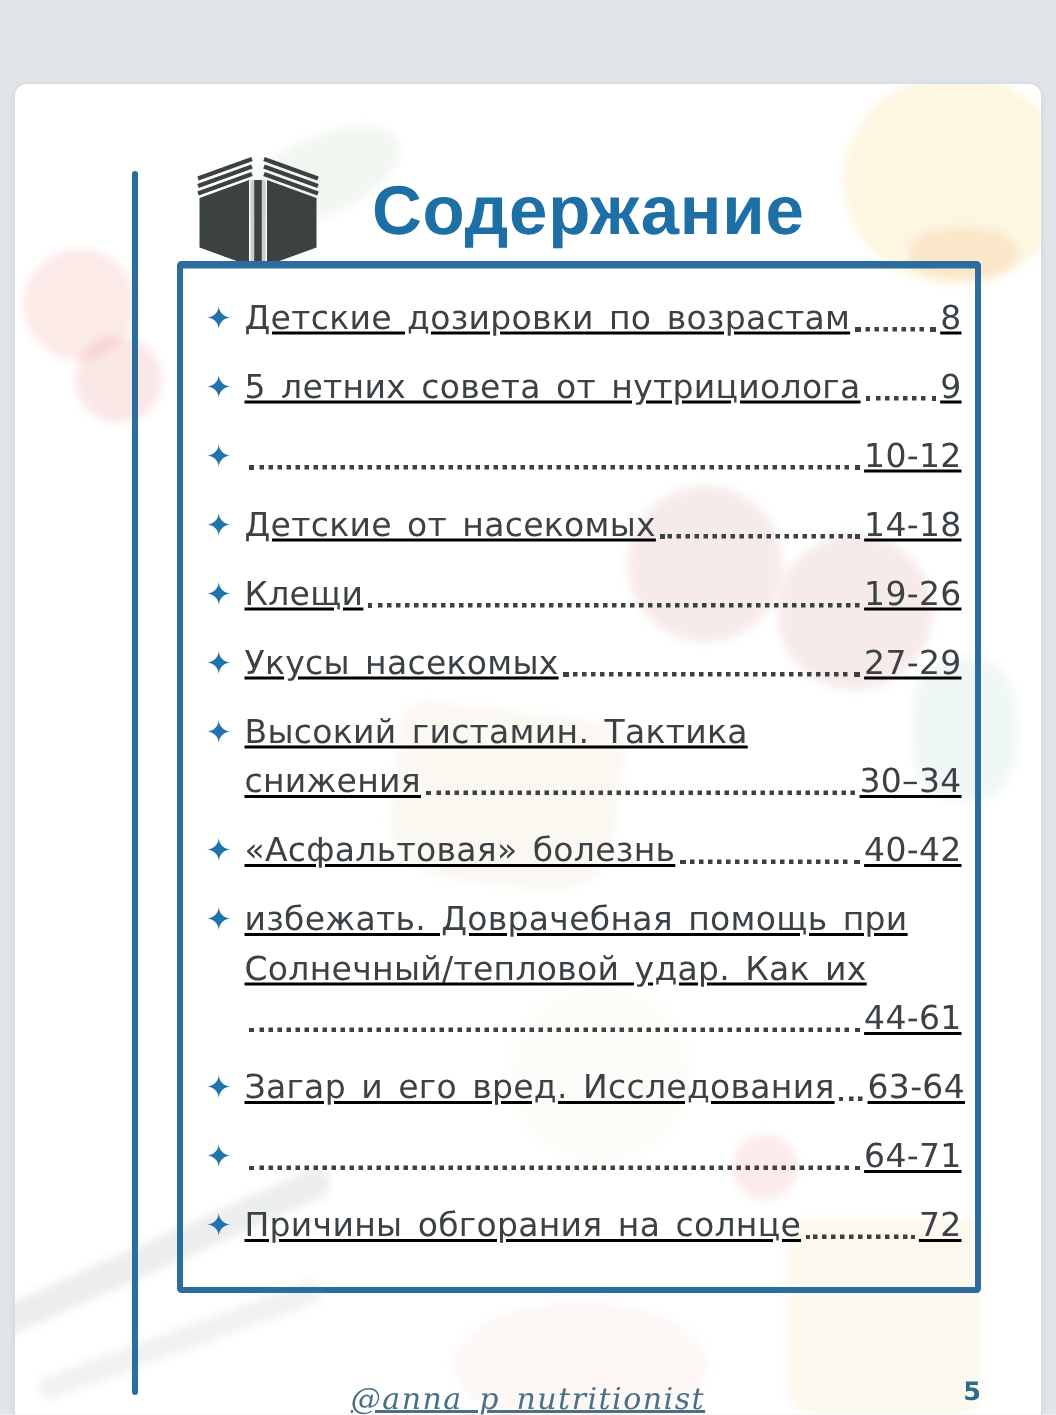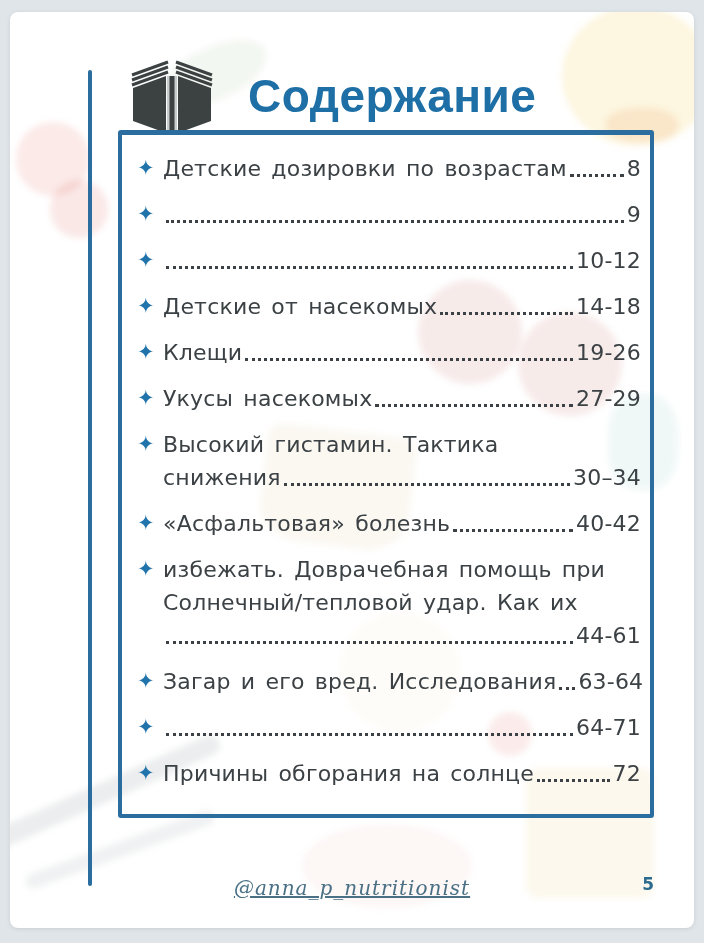--- a/index.html
+++ b/index.html
@@ -12,21 +12,21 @@
     --icon-ink:#3c4242;
   }
   *{margin:0;padding:0;box-sizing:border-box;}
   html,body{width:704px;height:943px;}
   body{
     font-family:"DejaVu Sans","Liberation Sans",sans-serif;
     background:var(--stage-bg);
     position:relative;
     overflow:hidden;
   }
-  .stage{position:absolute;inset:0;}
+  .stage{position:absolute;inset:0;margin-top:44px;}
   .page{
     position:absolute;left:10px;top:12px;width:684px;height:916px;
     background:var(--page-bg);
     border-radius:8px;
     box-shadow:0 1px 4px rgba(0,0,0,.10);
     overflow:hidden;
   }
   
   .watermarks{position:absolute;inset:0;filter:blur(3px);pointer-events:none;}
   .wm{position:absolute;border-radius:50%;}
@@ -70,21 +70,21 @@
   }
   .toc-entry{
     display:flex;align-items:flex-start;
     margin-bottom:13px;
     cursor:pointer;
   }
   .bullet{
     flex:0 0 30px;color:#2173ab;font-size:21px;line-height:33px;
     padding-left:4px;
   }
-  .entry-body{flex:1 1 auto;min-width:0;}
+  .entry-body{flex:1 1 auto;min-width:0;text-decoration:underline;}
   .entry-line{
     font-size:22px;line-height:33px;color:var(--text);
     letter-spacing:.2px;word-spacing:3px;
     display:block;
   }
   .entry-line.with-leader{display:flex;align-items:flex-end;}
   .line-text{white-space:nowrap;}
   .leader{
     flex:1 1 auto;min-width:16px;
     border-bottom:3px dotted var(--text);
@@ -164,20 +164,21 @@
                 <span class="leader"></span>
                 <span class="pages">8</span>
               </div>
             </div>
   </div>
 
   <div class="toc-entry">
     <span class="bullet">✦</span>
     <div class="entry-body">
               <div class="entry-line with-leader">
+                <span class="line-text">5 летних совета от нутрициолога</span>
                 <span class="leader"></span>
                 <span class="pages">9</span>
               </div>
             </div>
   </div>
 
   <div class="toc-entry">
     <span class="bullet">✦</span>
     <div class="entry-body">
               <div class="entry-line with-leader">

